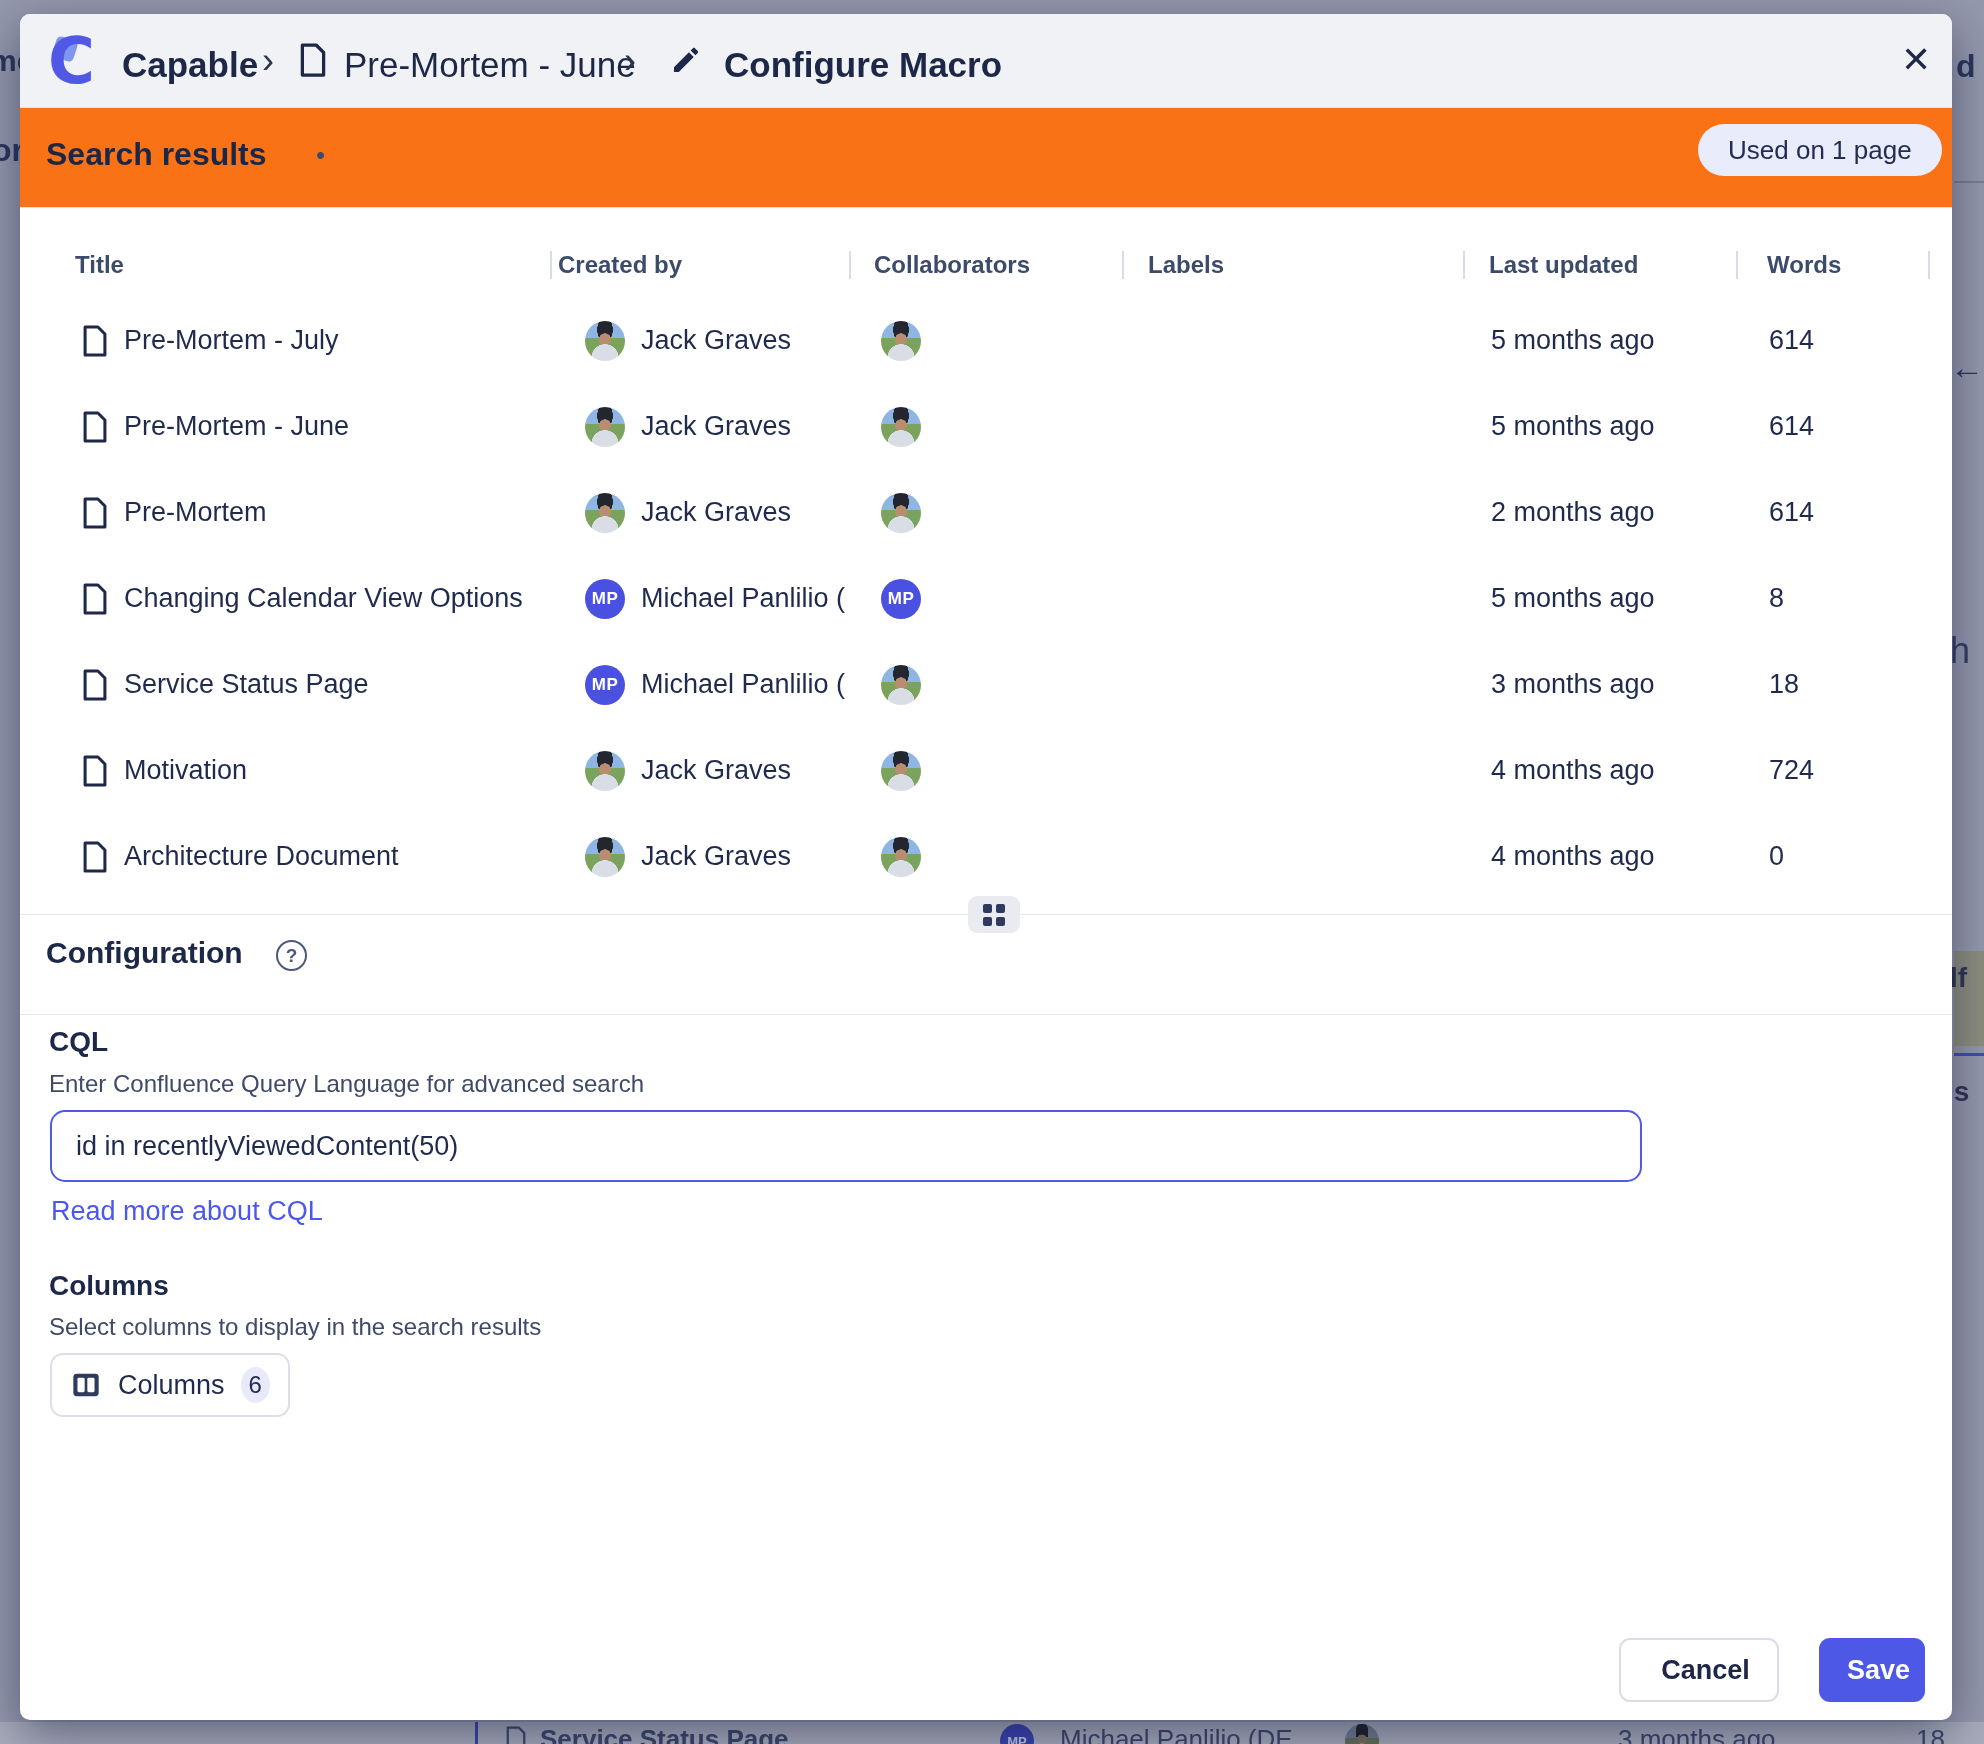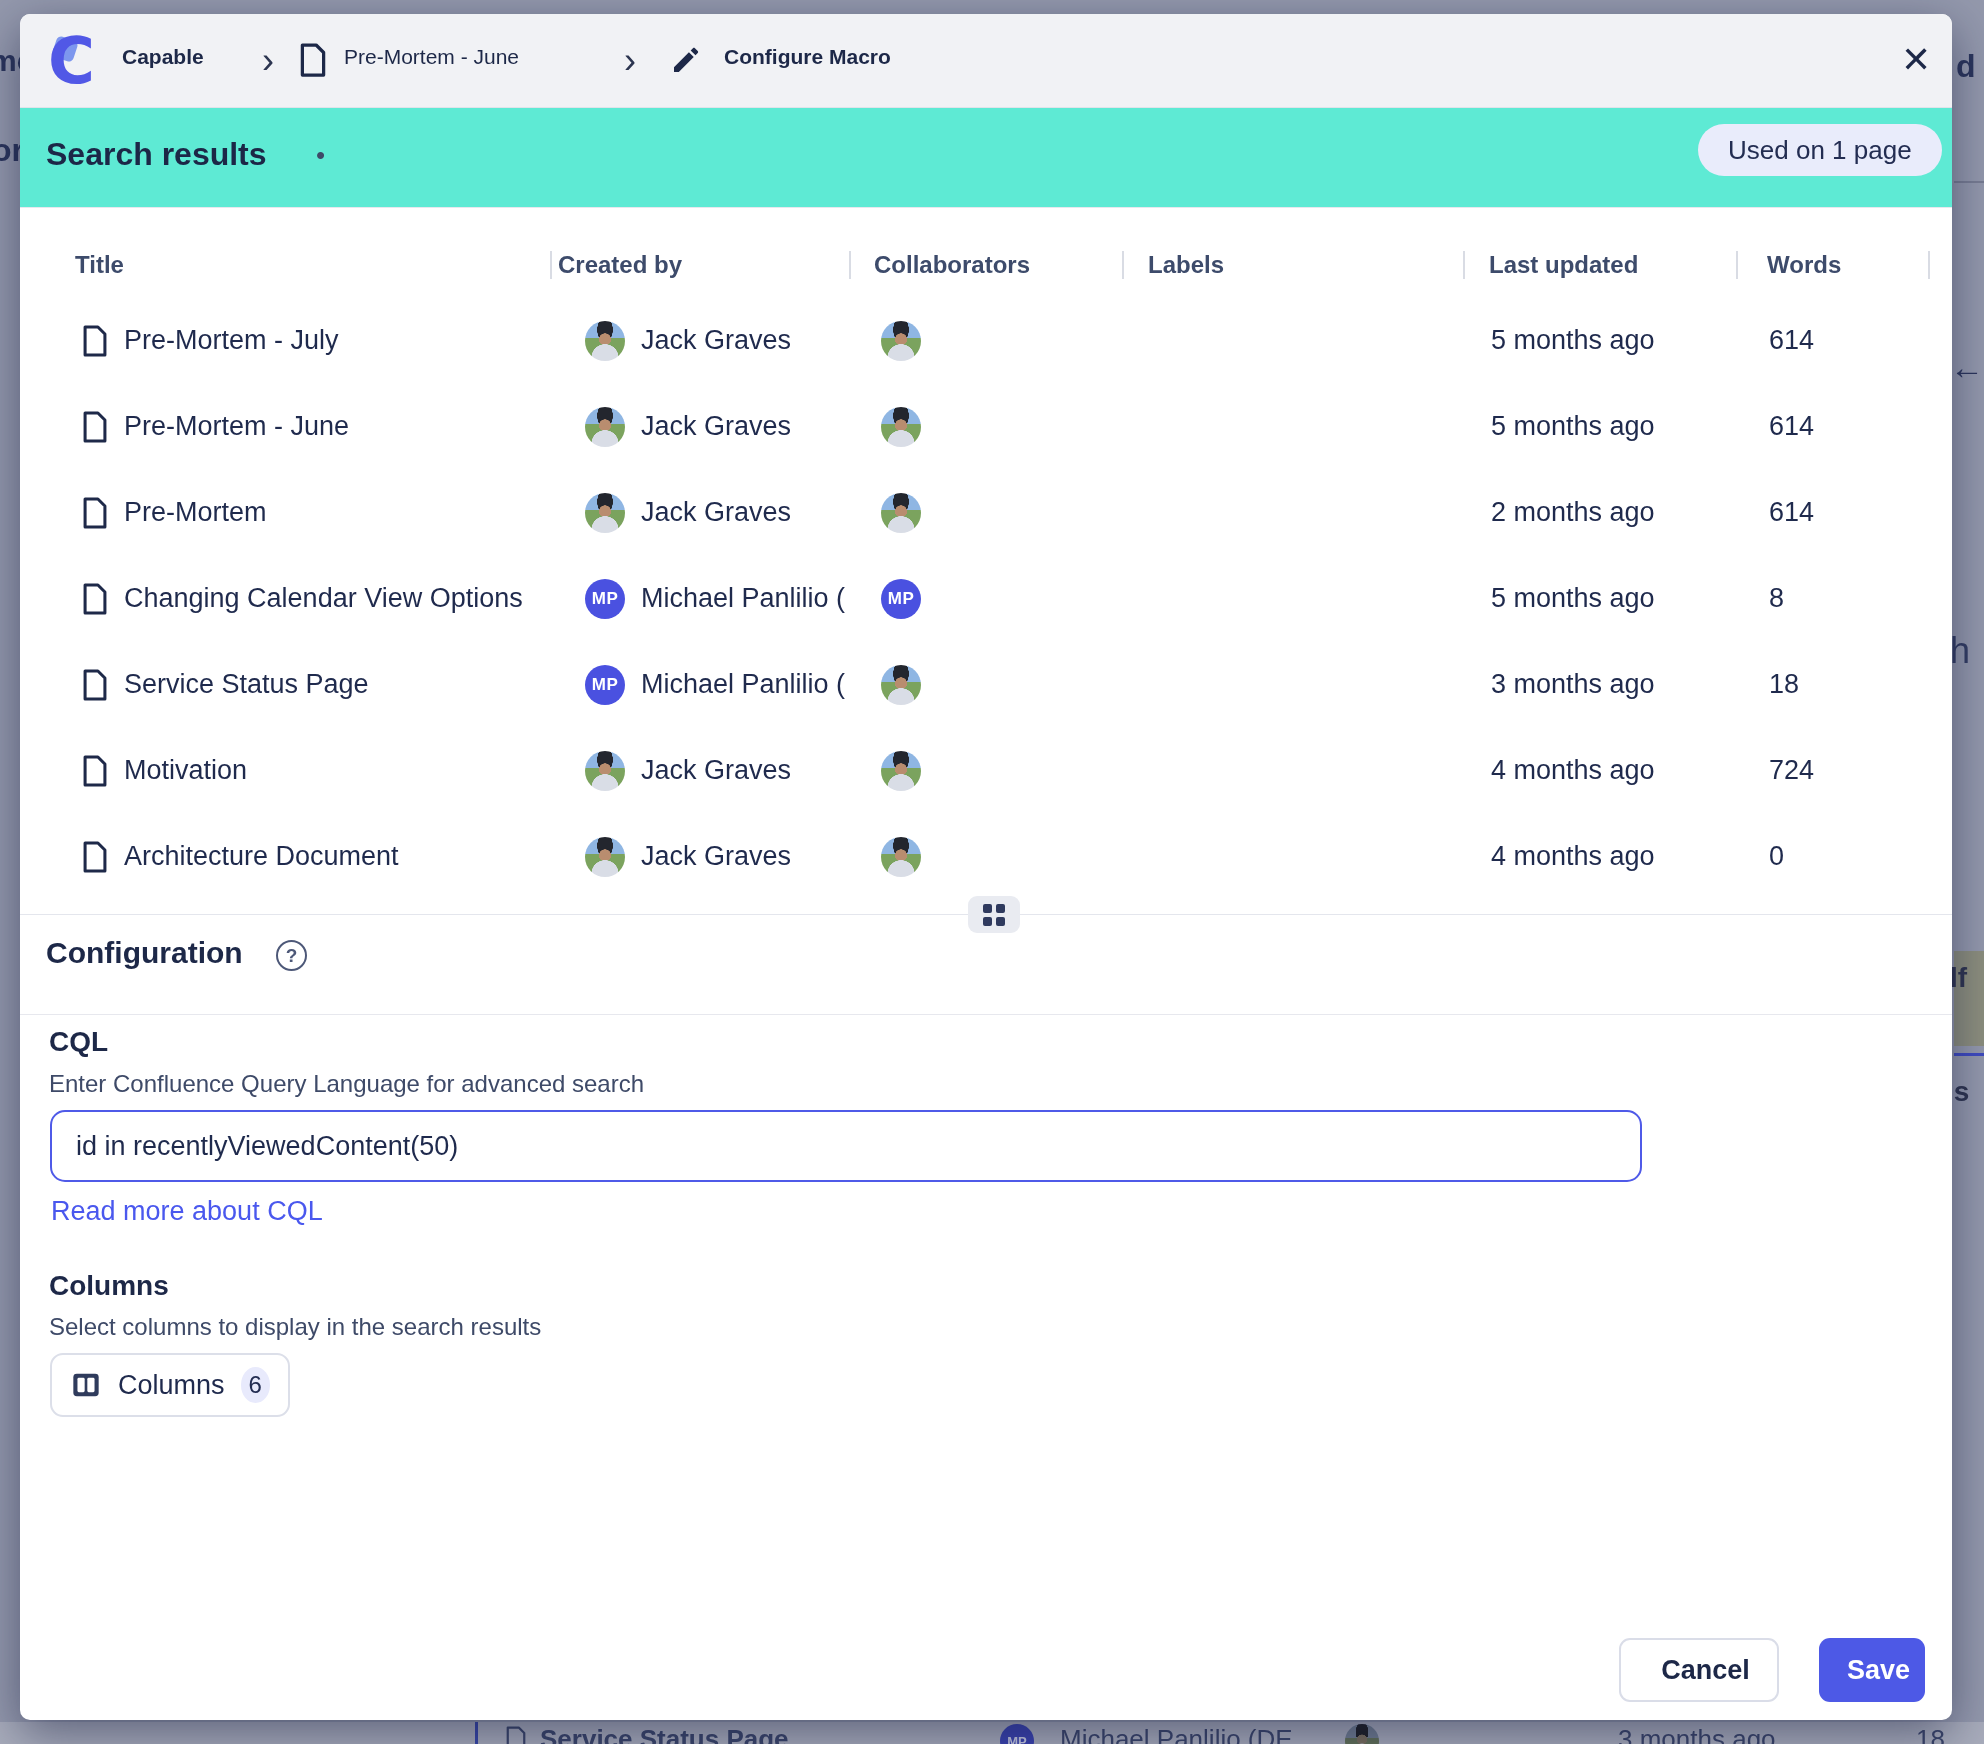--- a/index.html
+++ b/index.html
@@ -39,33 +39,33 @@
   
   .modal { position:absolute; left:20px; top:14px; width:1932px; height:1706px; background:#fff;
            border-radius:10px; box-shadow:0 14px 48px rgba(18,24,58,.5); }
 
   
   .mheader { position:absolute; left:0; top:0; width:100%; height:94px; background:#f1f2f5;
              border-bottom:1px solid #e1e3ea; border-radius:10px 10px 0 0; }
   .logo { position:absolute; left:28px; top:16px; width:60px; height:62px; }
   .logo .accent { position:absolute; left:6px; top:8px; width:22px; height:22px; background:#7d97ee; border-radius:5px; transform:rotate(18deg); }
   .logo .cglyph { position:absolute; left:0; top:-6px; font-size:64px; font-weight:900; color:#5158e6; font-family:"DejaVu Sans", sans-serif; }
-  .crumb { position:absolute; top:31px; font-size:21px; color:#1d2848; white-space:nowrap; }
+  .crumb { position:absolute; top:31px; font-size:35px; color:#1d2848; white-space:nowrap; }
   .crumb.app { left:102px; font-weight:700; }
   .crumb-sep { position:absolute; top:26px; font-size:36px; color:#2c3550; font-weight:400; }
   .sep1 { left:242px; } .sep2 { left:604px; }
   .doc-icon-bc { position:absolute; left:278px; top:28px; width:30px; height:36px; }
   .crumb.page { left:324px; font-weight:500; }
   .pencil-icon { position:absolute; left:650px; top:30px; width:32px; height:32px; }
   .crumb.action { left:704px; font-weight:600; }
   .close-x { position:absolute; left:1874px; top:24px; width:44px; height:44px; font-size:36px; color:#1d2848;
              display:flex; align-items:center; justify-content:center; cursor:pointer; font-weight:400;}
 
   
-  .mhead2 { position:absolute; left:0; top:94px; width:100%; height:100px; border-bottom:1px solid #e7e8ee; background:#5eead4; }
+  .mhead2 { position:absolute; left:0; top:94px; width:100%; height:100px; border-bottom:1px solid #e7e8ee; background:#f97316; }
   .macro-title { position:absolute; left:26px; top:28px; font-size:32px; font-weight:700; color:#1c2747; }
   .macro-bullet { position:absolute; left:296px; top:32px; font-size:26px; color:#3e4a68; }
   .macro-desc { position:absolute; left:340px; top:32px; font-size:27px; color:#3e4a68; }
   .usage-badge { position:absolute; left:1678px; top:16px; height:52px; padding:0 30px; background:#e9ecfb;
                  border-radius:26px; font-size:26px; color:#232d52; display:flex; align-items:center; }
 
   
   .thead { position:absolute; left:0; top:237px; width:100%; height:30px; }
   .th { position:absolute; font-size:24px; font-weight:700; color:#3d4b6b; }
   .th.c1 { left:55px; } .th.c2 { left:524px;margin-left:14px; } .th.c3 { left:854px; }

